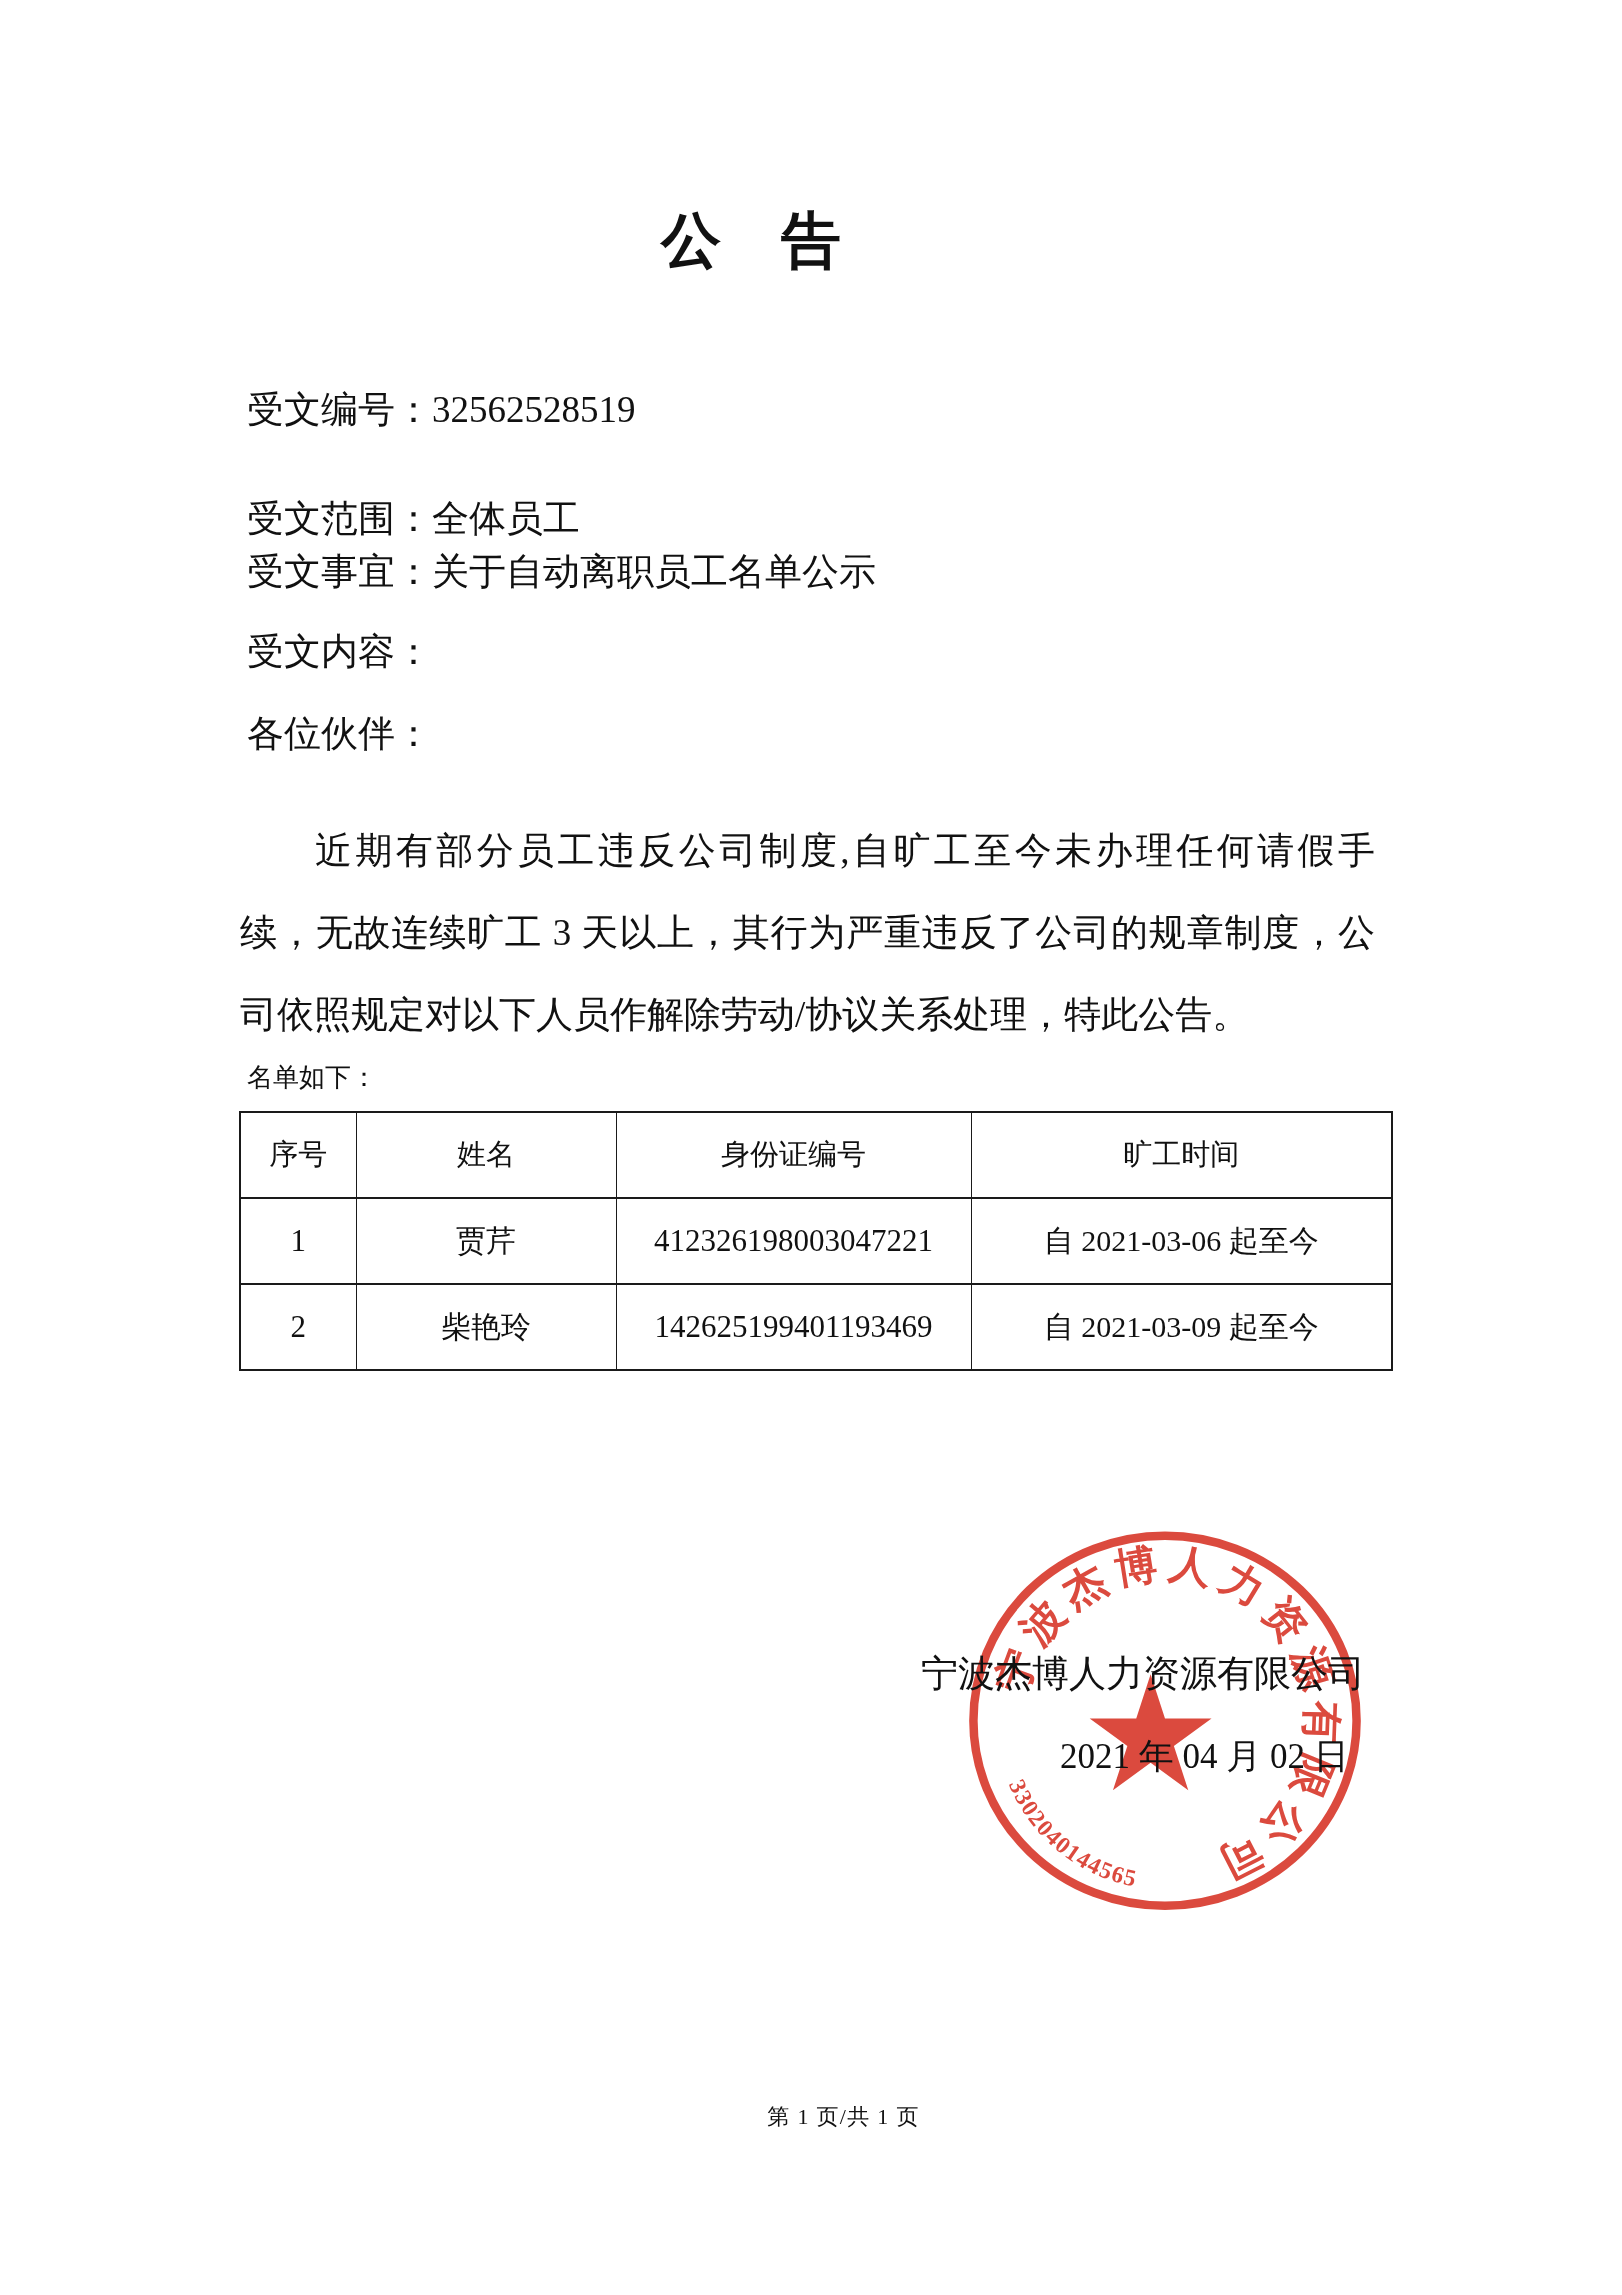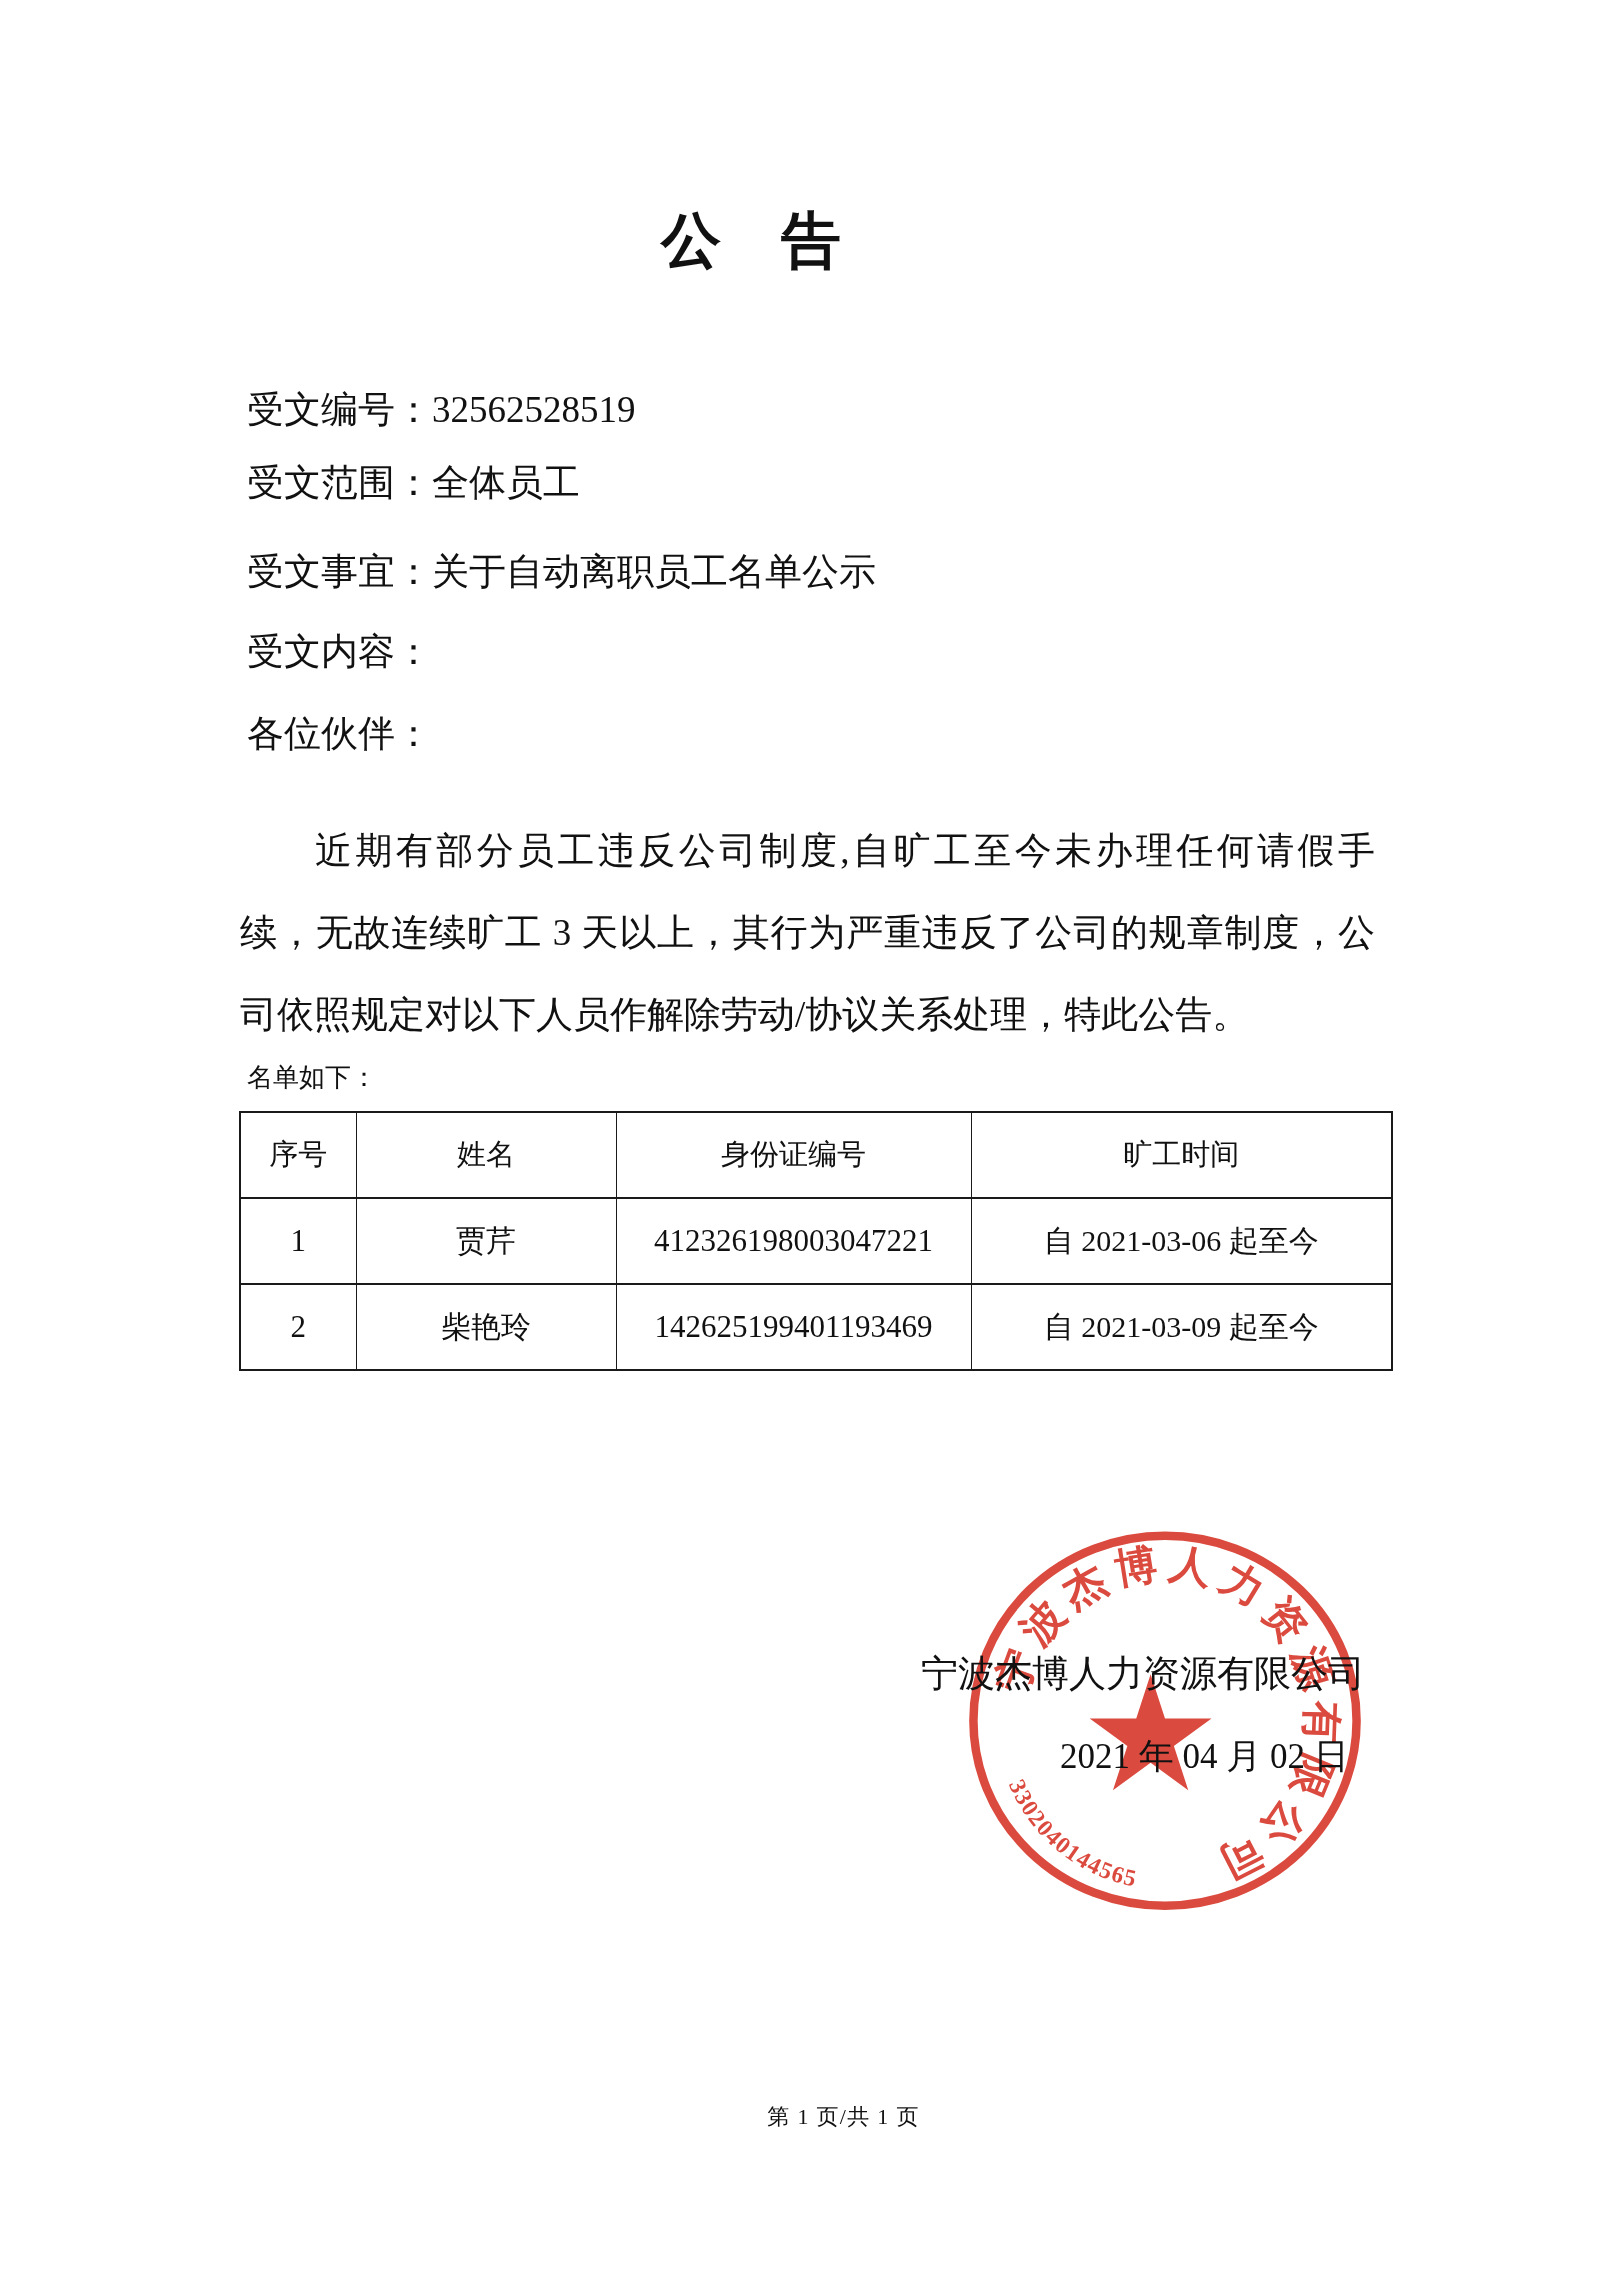--- a/index.html
+++ b/index.html
@@ -50,21 +50,21 @@
   .footer-line{left:0;top:2102px;width:1623px;text-align:center;font-size:22px;z-index:2;letter-spacing:1.3px;margin-left:32px;}
 </style>
 </head>
 <body style="background: rgb(255, 255, 255); color: rgb(17, 17, 17);">
 
 <div class="abs page-title">公　告</div>
 
 <div class="abs meta-line" style="top:389px">
   <span class="meta-label">受文编号：</span><span class="meta-value">32562528519</span>
 </div>
-<div class="abs meta-line" style="top:462px">
+<div class="abs meta-line" style="top:498px">
   <span class="meta-label">受文范围：</span><span class="meta-value">全体员工</span>
 </div>
 <div class="abs meta-line" style="top:551px">
   <span class="meta-label">受文事宜：</span><span class="meta-value">关于自动离职员工名单公示</span>
 </div>
 <div class="abs meta-line" style="top:631px">
   <span class="meta-label">受文内容：</span><span class="meta-value"></span>
 </div>
 <div class="abs meta-line" style="top:713px">
   <span class="meta-value">各位伙伴：</span>

